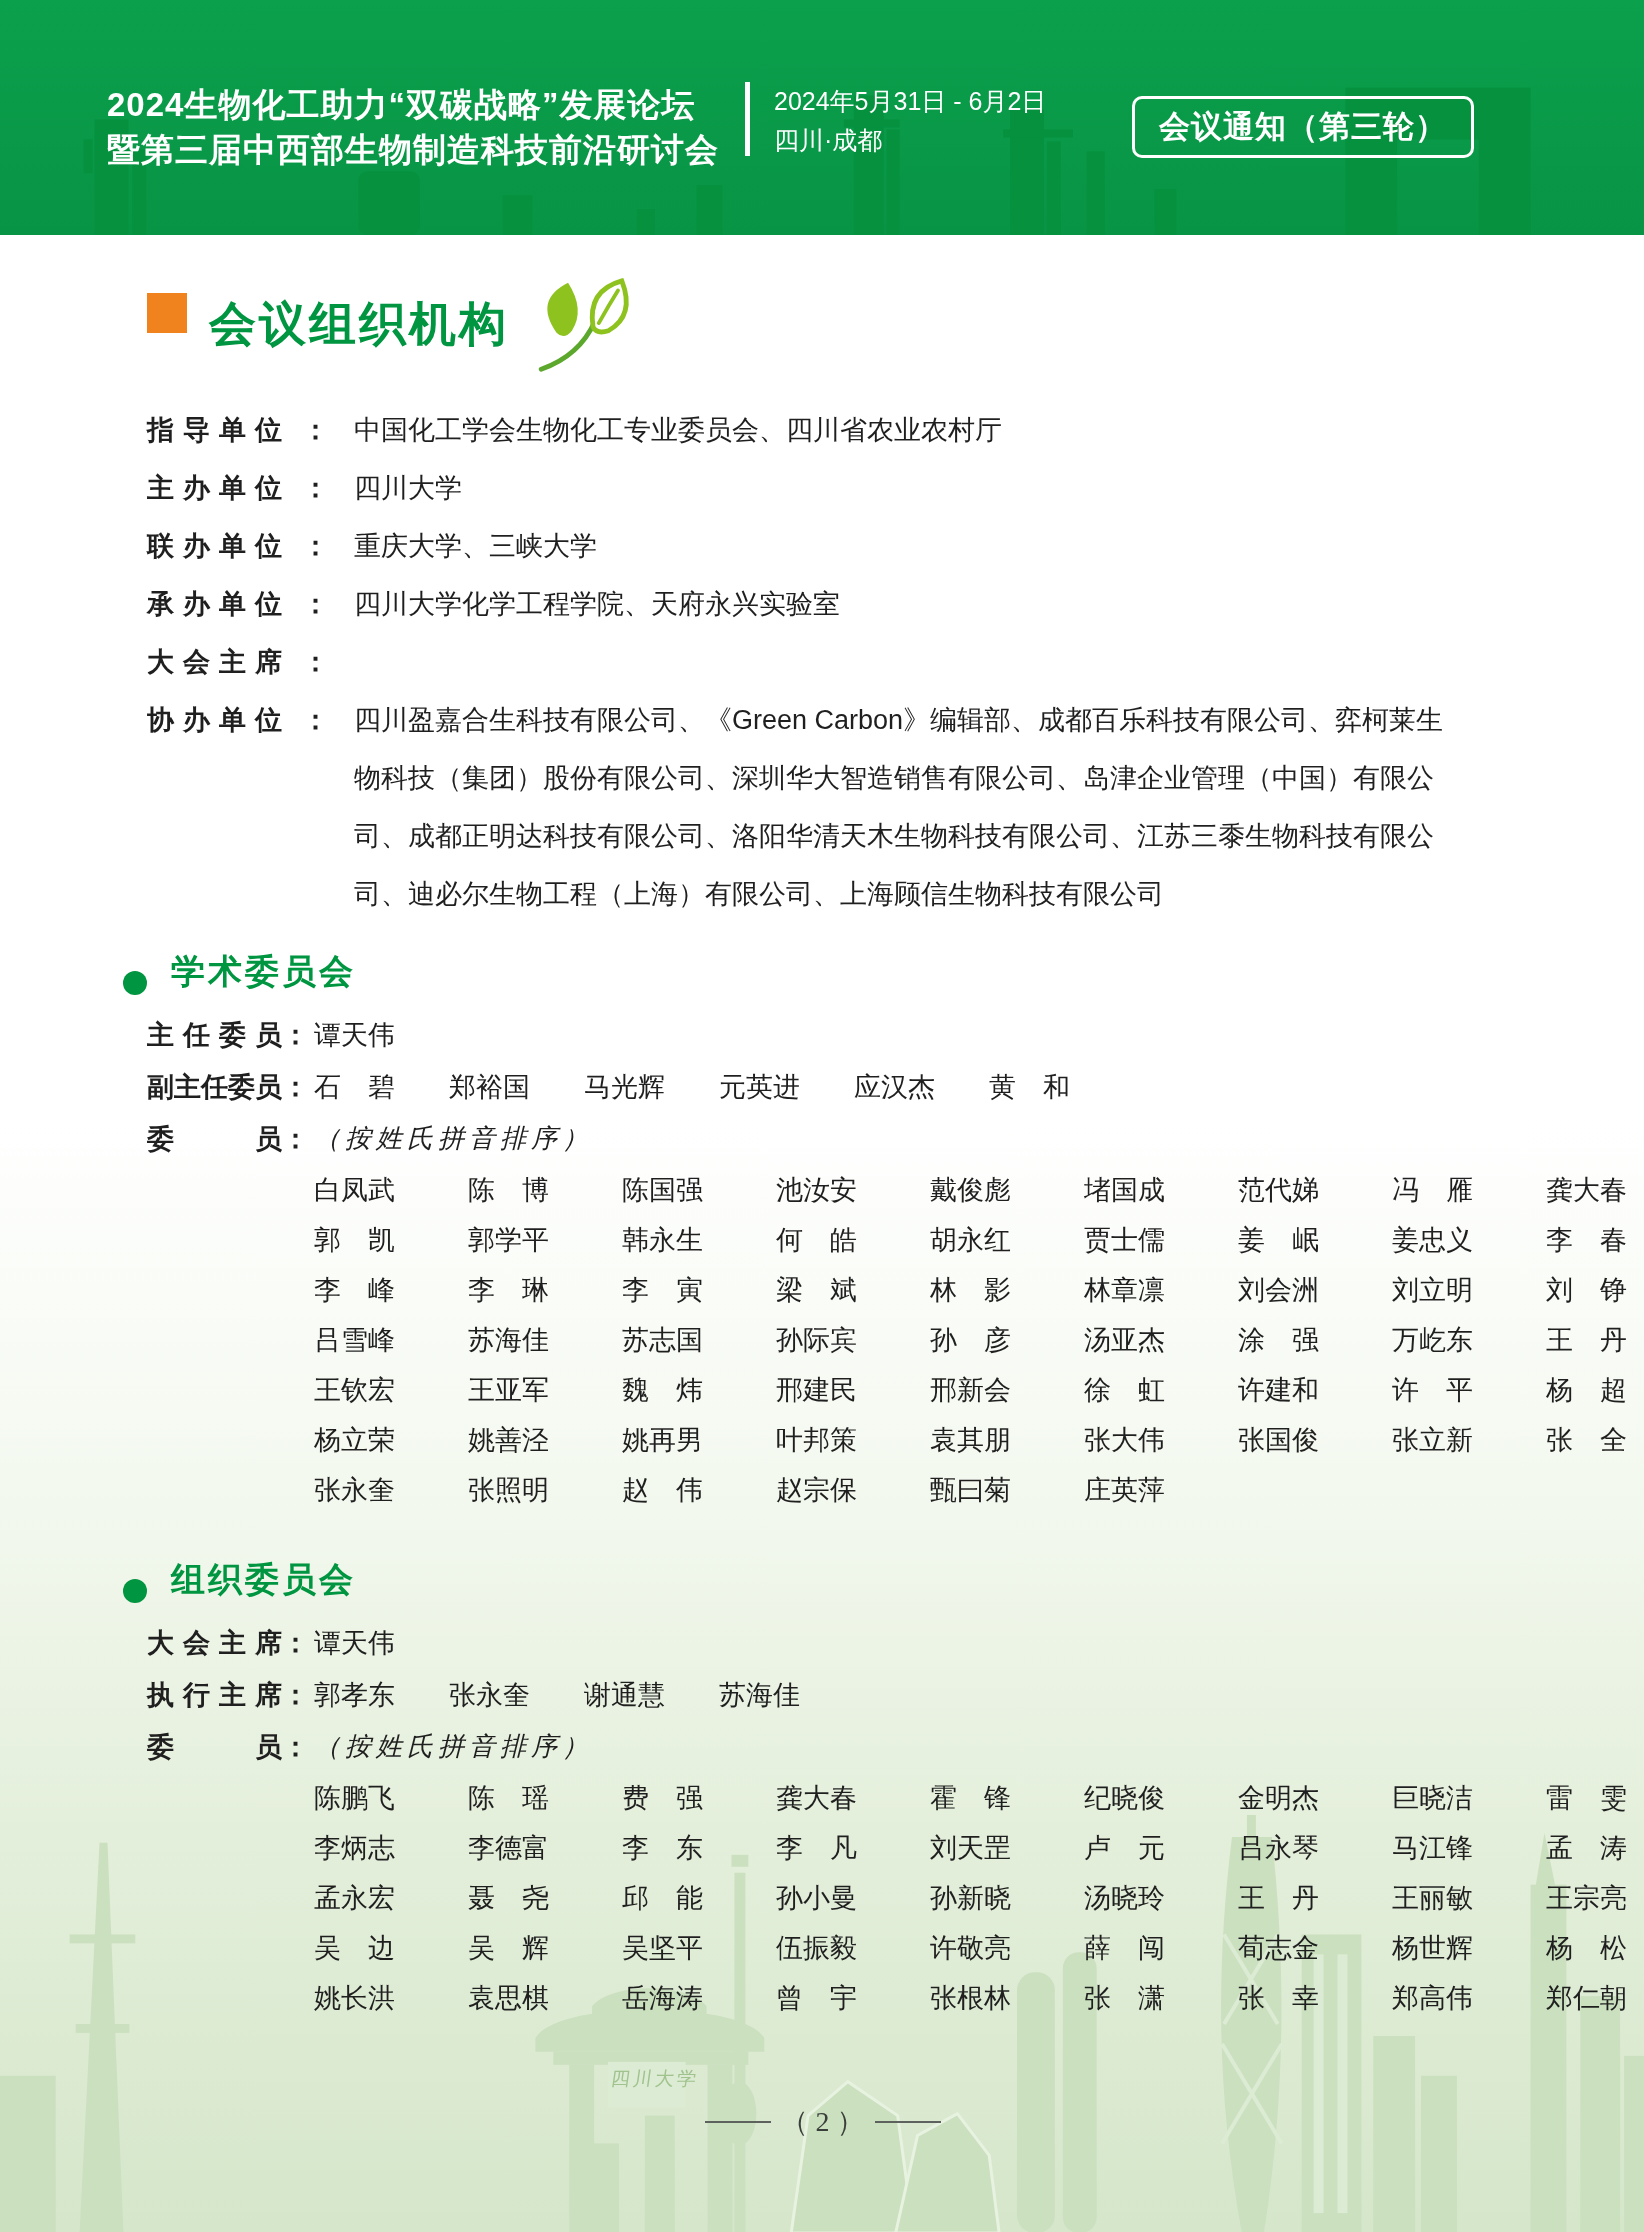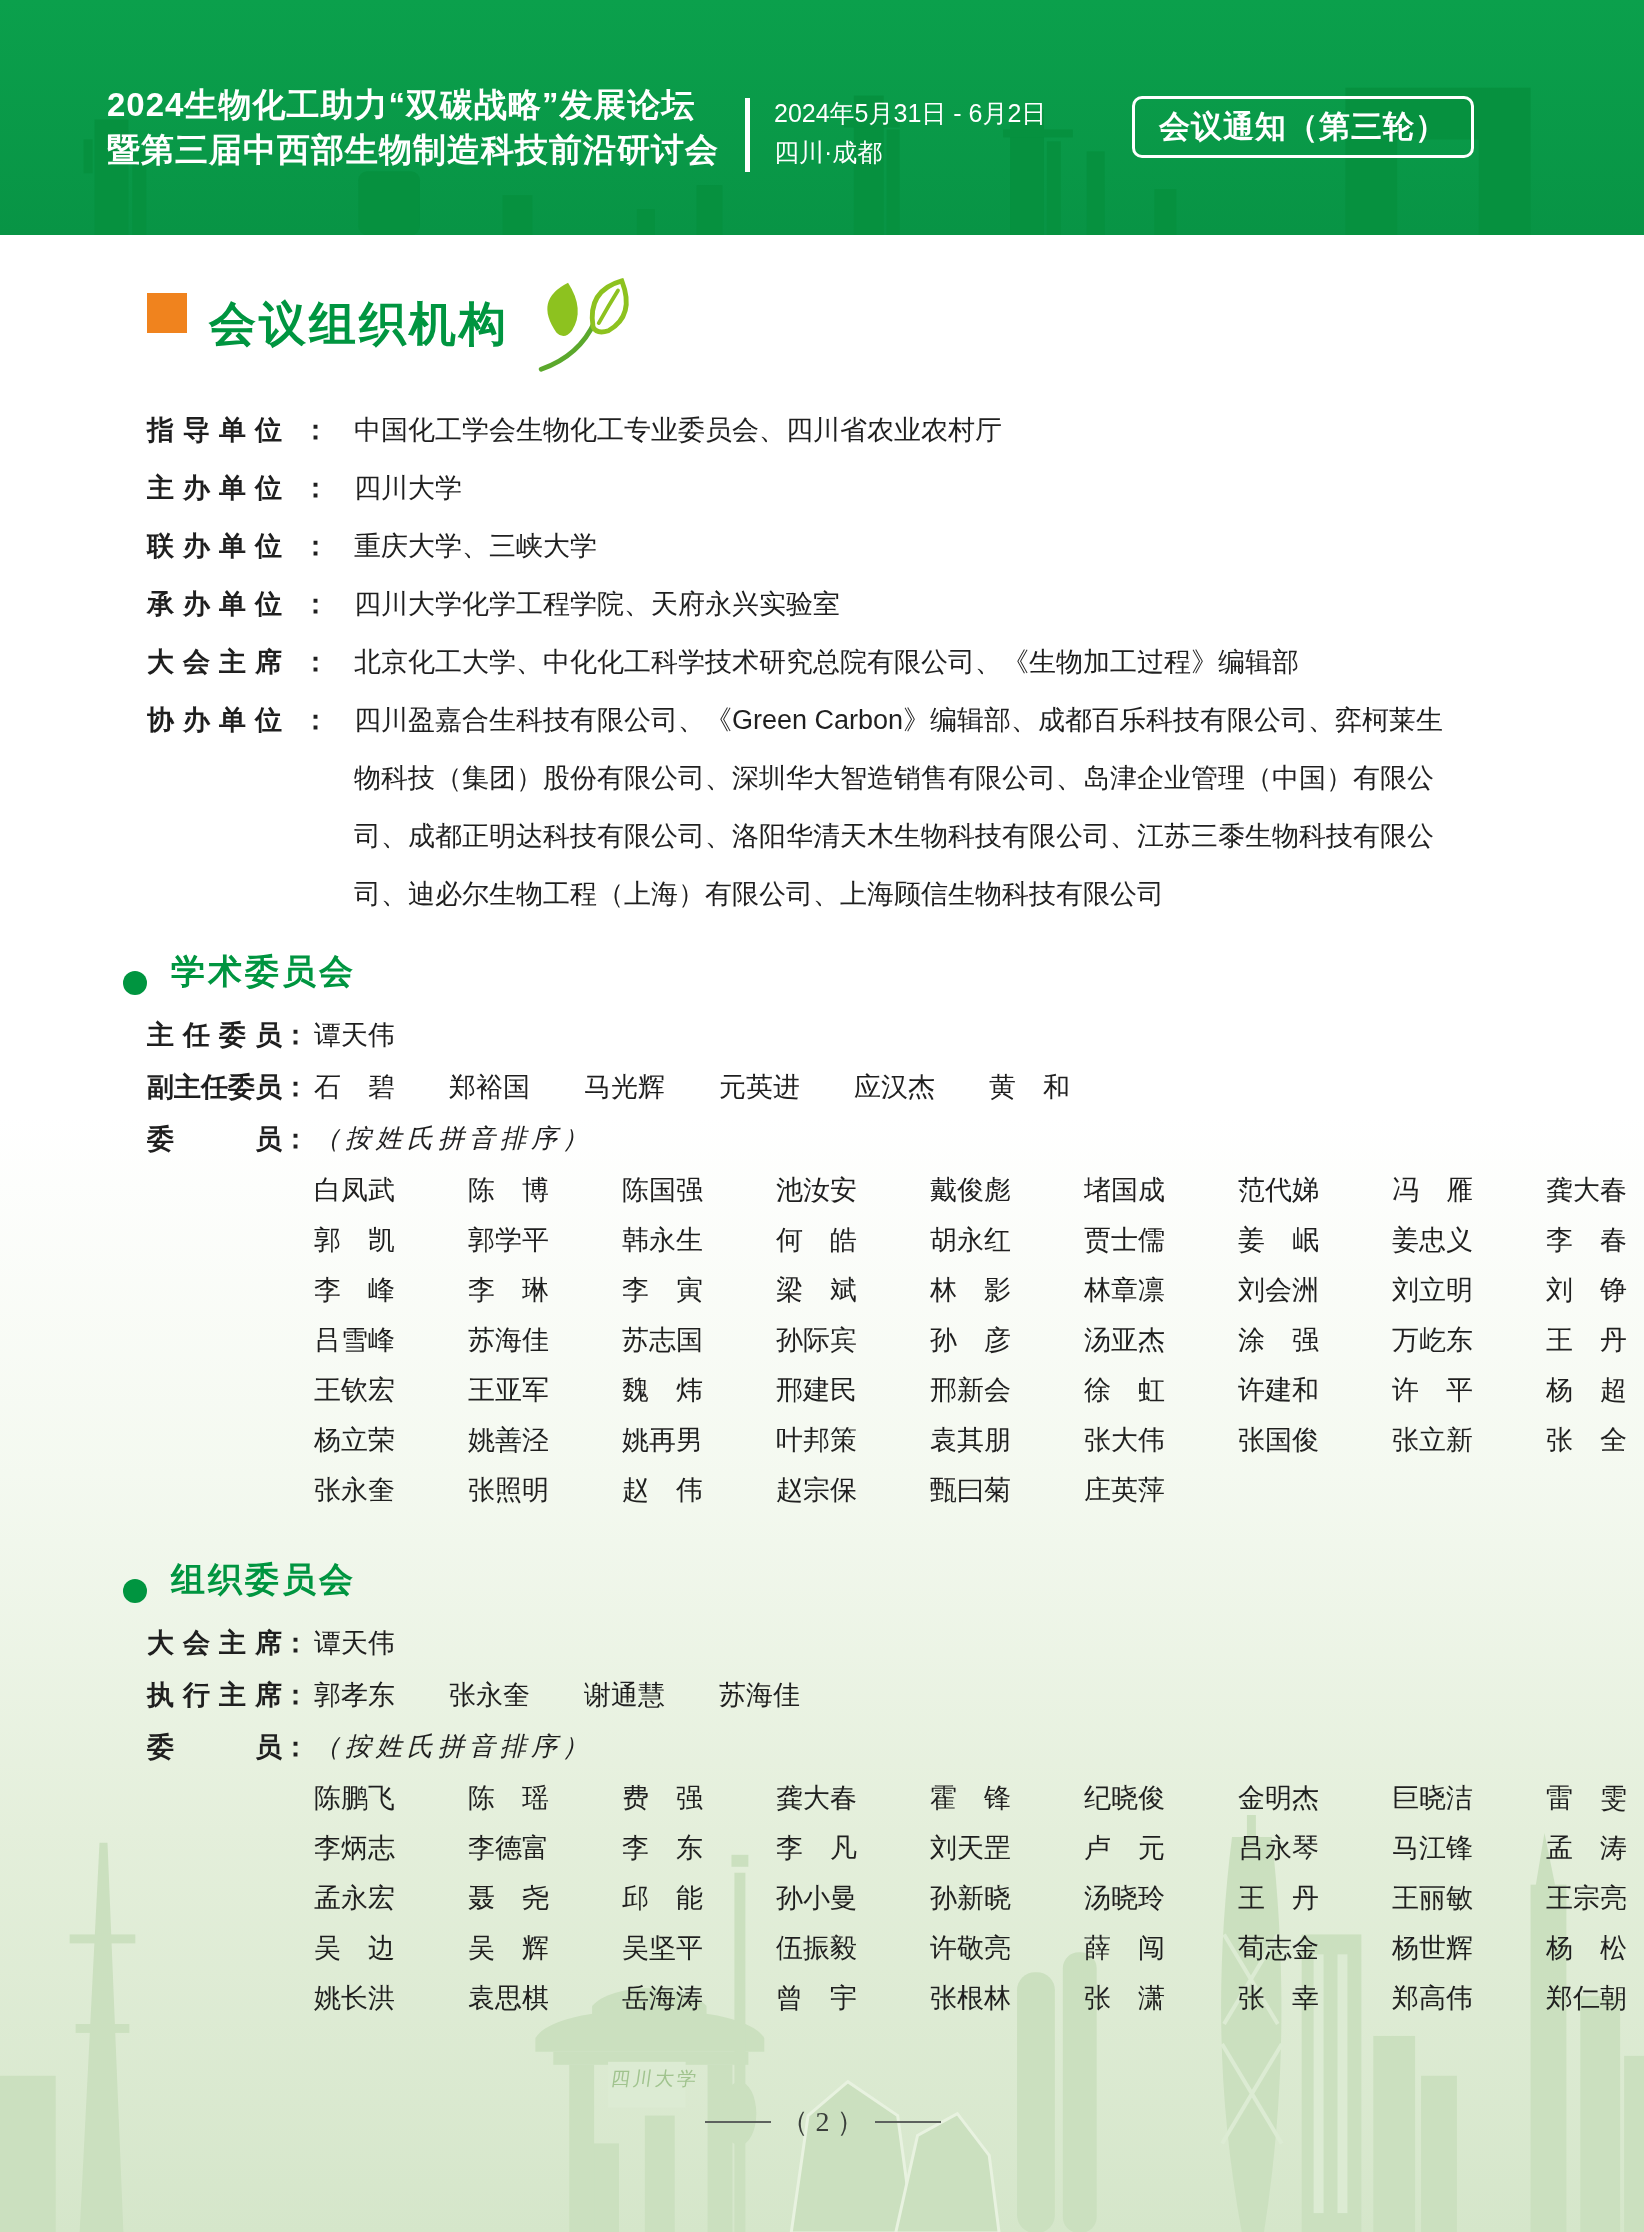--- a/index.html
+++ b/index.html
@@ -14,21 +14,21 @@
   }
   
   .band{
     position:absolute;top:0;left:0;width:1645px;height:235px;
     background:linear-gradient(180deg,#0ba04c 0%,#089445 100%);
     z-index:3;
   }
   .band-decor{position:absolute;inset:0;width:100%;height:100%;}
   .band-inner{
     position:absolute;left:107px;top:82px;
-    display:flex;align-items:flex-end;color:#fff;z-index:2;
+    display:flex;align-items:flex-start;color:#fff;z-index:2;
   }
   .band-title div{
     font-size:33px;font-weight:700;line-height:45px;letter-spacing:1px;
     white-space:nowrap;
   }
   .band-divider{width:5px;height:74px;background:#fff;margin:0 24px 0 26px;flex:none;}
   .band-meta{font-size:25px;line-height:39px;font-weight:400;white-space:nowrap;}
   .badge{
     position:absolute;right:171px;top:96px;z-index:2;
     border:3px solid #fff;border-radius:10px;
@@ -193,21 +193,20 @@
         <span class="row-value">重庆大学、三峡大学</span>
       </div>
       <div class="info-row org-row">
         <span class="row-label">承办单位</span>
           <span class="row-colon">：</span>
         <span class="row-value">四川大学化学工程学院、天府永兴实验室</span>
       </div>
       <div class="info-row org-row">
         <span class="row-label">大会主席</span>
           <span class="row-colon">：</span>
-        <span class="row-value">北京化工大学、中化化工科学技术研究总院有限公司、《生物加工过程》编辑部</span>
       </div>
       <div class="info-row org-row">
         <span class="row-label">协办单位</span>
           <span class="row-colon">：</span>
         <span class="row-value">四川盈嘉合生科技有限公司、《Green Carbon》编辑部、成都百乐科技有限公司、弈柯莱生物科技（集团）股份有限公司、深圳华大智造销售有限公司、岛津企业管理（中国）有限公司、成都正明达科技有限公司、洛阳华清天木生物科技有限公司、江苏三黍生物科技有限公司、迪必尔生物工程（上海）有限公司、上海顾信生物科技有限公司</span>
       </div>
     </section>
 
     <section>
       <div class="sub-head">

